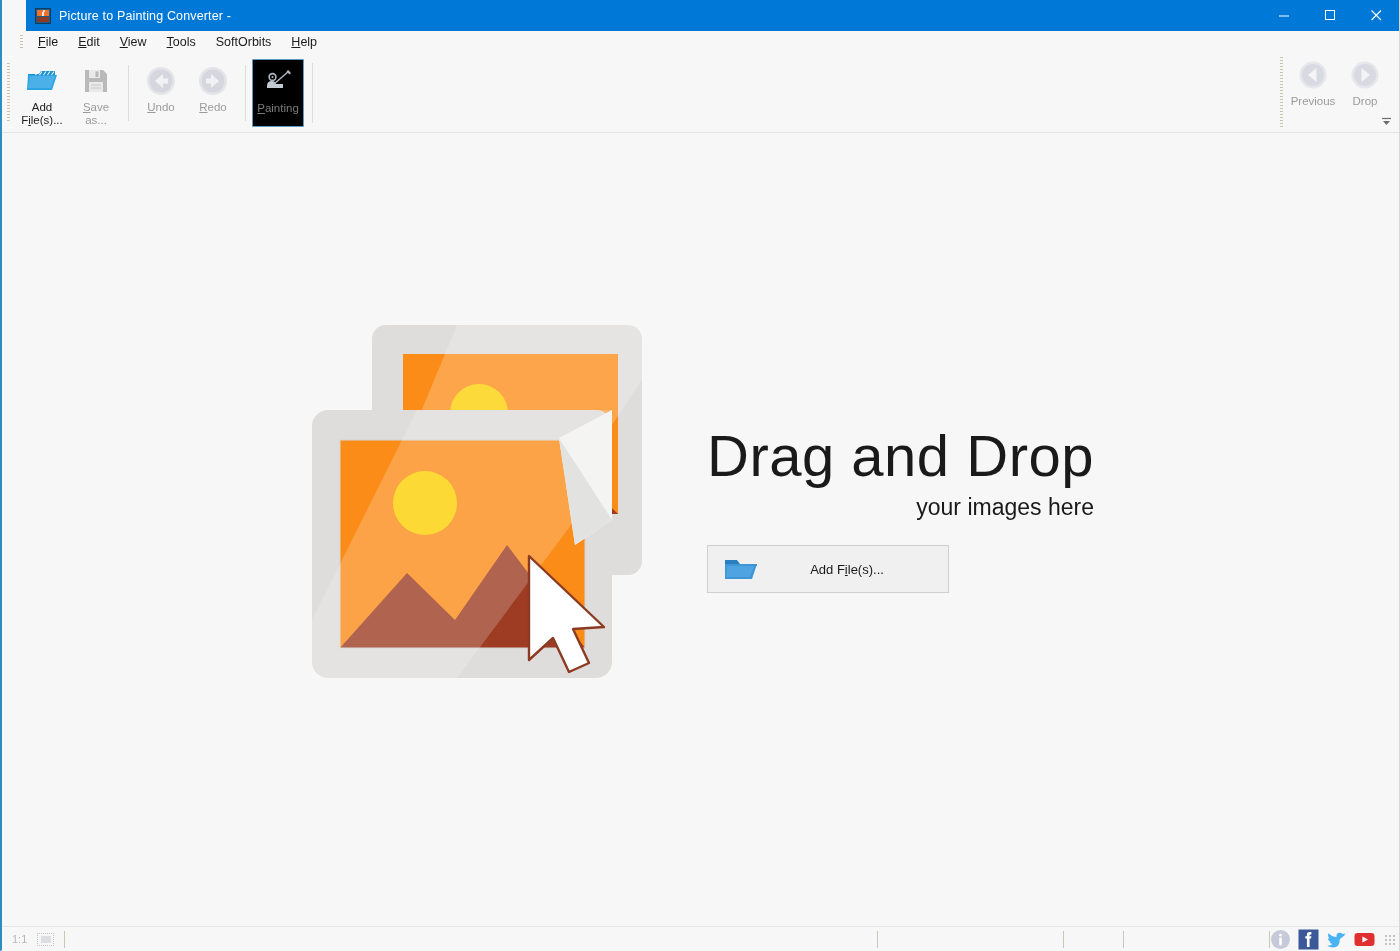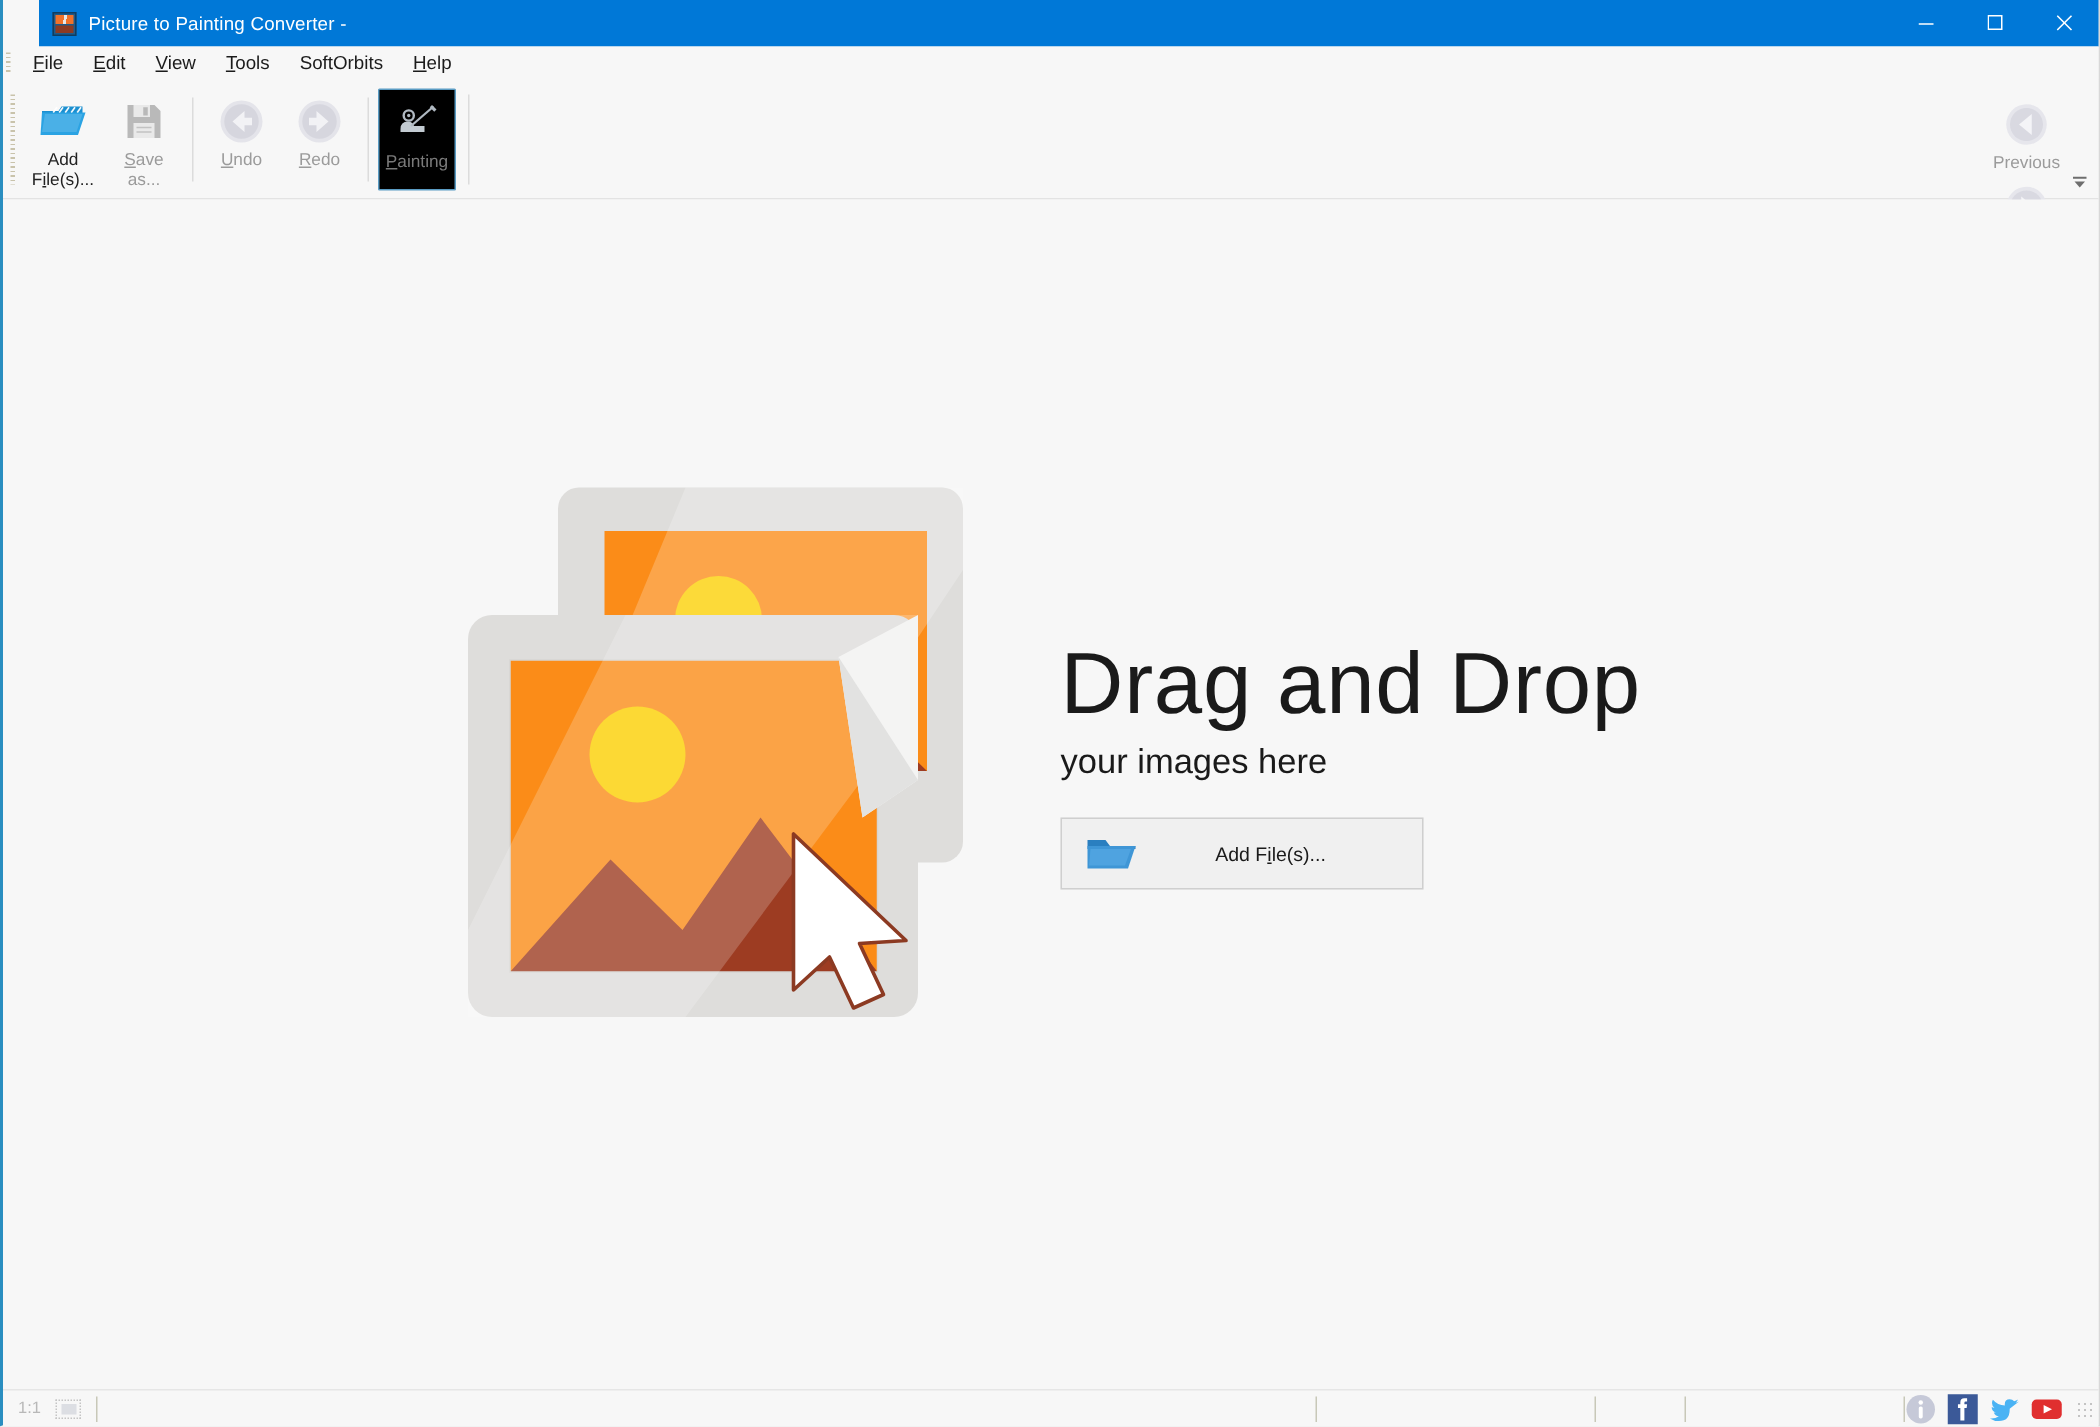--- a/index.html
+++ b/index.html
@@ -69,21 +69,21 @@
     color: #ffffff;
   }
   .win-btn svg { display: block; }
 
   
   .menubar {
     height: 22px;
     background: #f7f7f7;
     display: flex;
     align-items: center;
-    padding-left: 2px;
+    padding-left: 18px;
     position: relative;
   }
   .menu-grip {
     width: 3px; height: 14px;
     margin-right: 5px;
     background-image: repeating-linear-gradient(to bottom, #c9c3ab 0px, #c9c3ab 1px, transparent 1px, transparent 3px);
   }
   .menu-item {
     font-size: 12.5px;
     color: #1b1b1b;
@@ -150,22 +150,21 @@
     width: 1px;
     background: #dcdcdc;
     margin: 4px 0 4px 8px;
   }
 
   .ribbon-right {
     position: absolute;
     right: 0; top: 0; bottom: 0;
     display: flex;
     align-items: stretch;
-    padding-right: 22px;
-    flex-direction: column;
+    padding-right: 8px;
   }
 
   .collapse-chevron {
     position: absolute;
     right: 6px;
     bottom: 4px;
     width: 14px; height: 14px;
     display: flex; align-items: center; justify-content: center;
     color: #707070;
     font-size: 9px;
@@ -194,20 +193,21 @@
     line-height: 1.05;
     letter-spacing: 0.5px;
     white-space: nowrap;
   }
   .drop-sub {
     font-size: 23px;
     font-weight: 300;
     color: #1a1a1a;
     margin-top: 8px;
     white-space: nowrap;
+    text-align: right;
   }
   .addfiles-btn {
     margin-top: 24px;
     width: 242px;
     height: 48px;
     background: #f0f0f0;
     border: 1px solid #cfcfcf;
     display: flex;
     align-items: center;
     position: relative;

